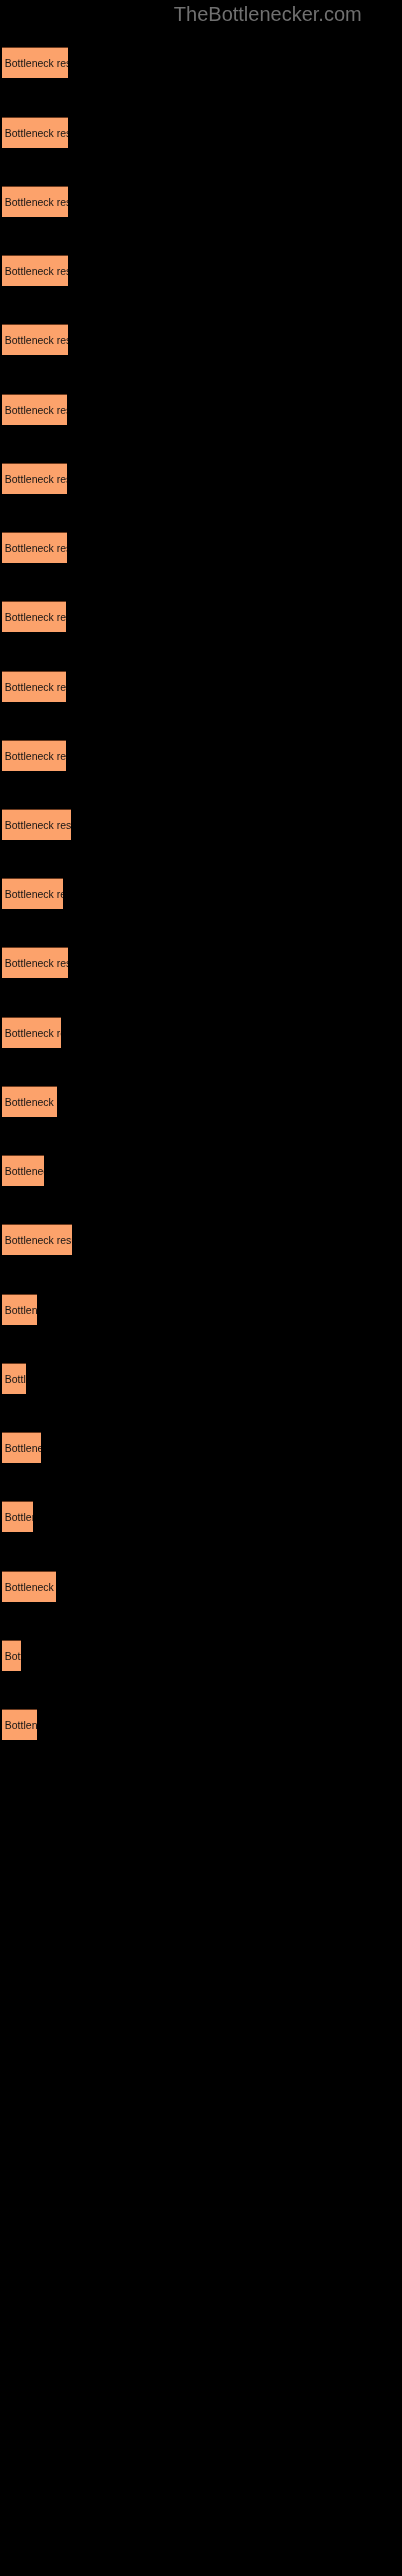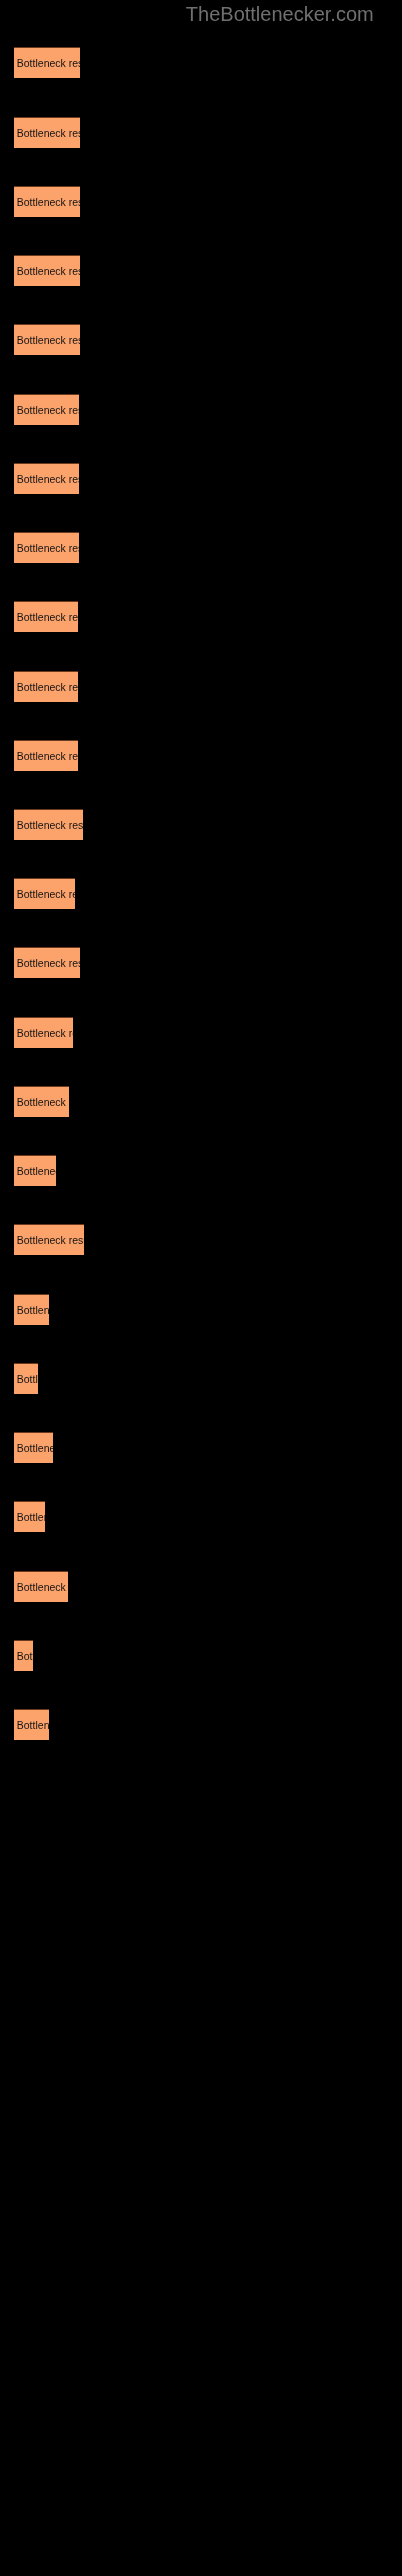--- a/index.html
+++ b/index.html
@@ -23,21 +23,21 @@
     font-size: 20px;
     font-family: "Liberation Sans", sans-serif;
     letter-spacing: 0px;
     white-space: nowrap;
     line-height: 24px;
   }
 
   .chart {
     position: absolute;
     top: 0;
-    left: 12px;
+    left: 0;
     width: 373px;
     height: 2576px;
     text-decoration: underline;
   }
 
   .bar-row {
     position: absolute;
     left: 2.4px;
     height: 31px;
   }

